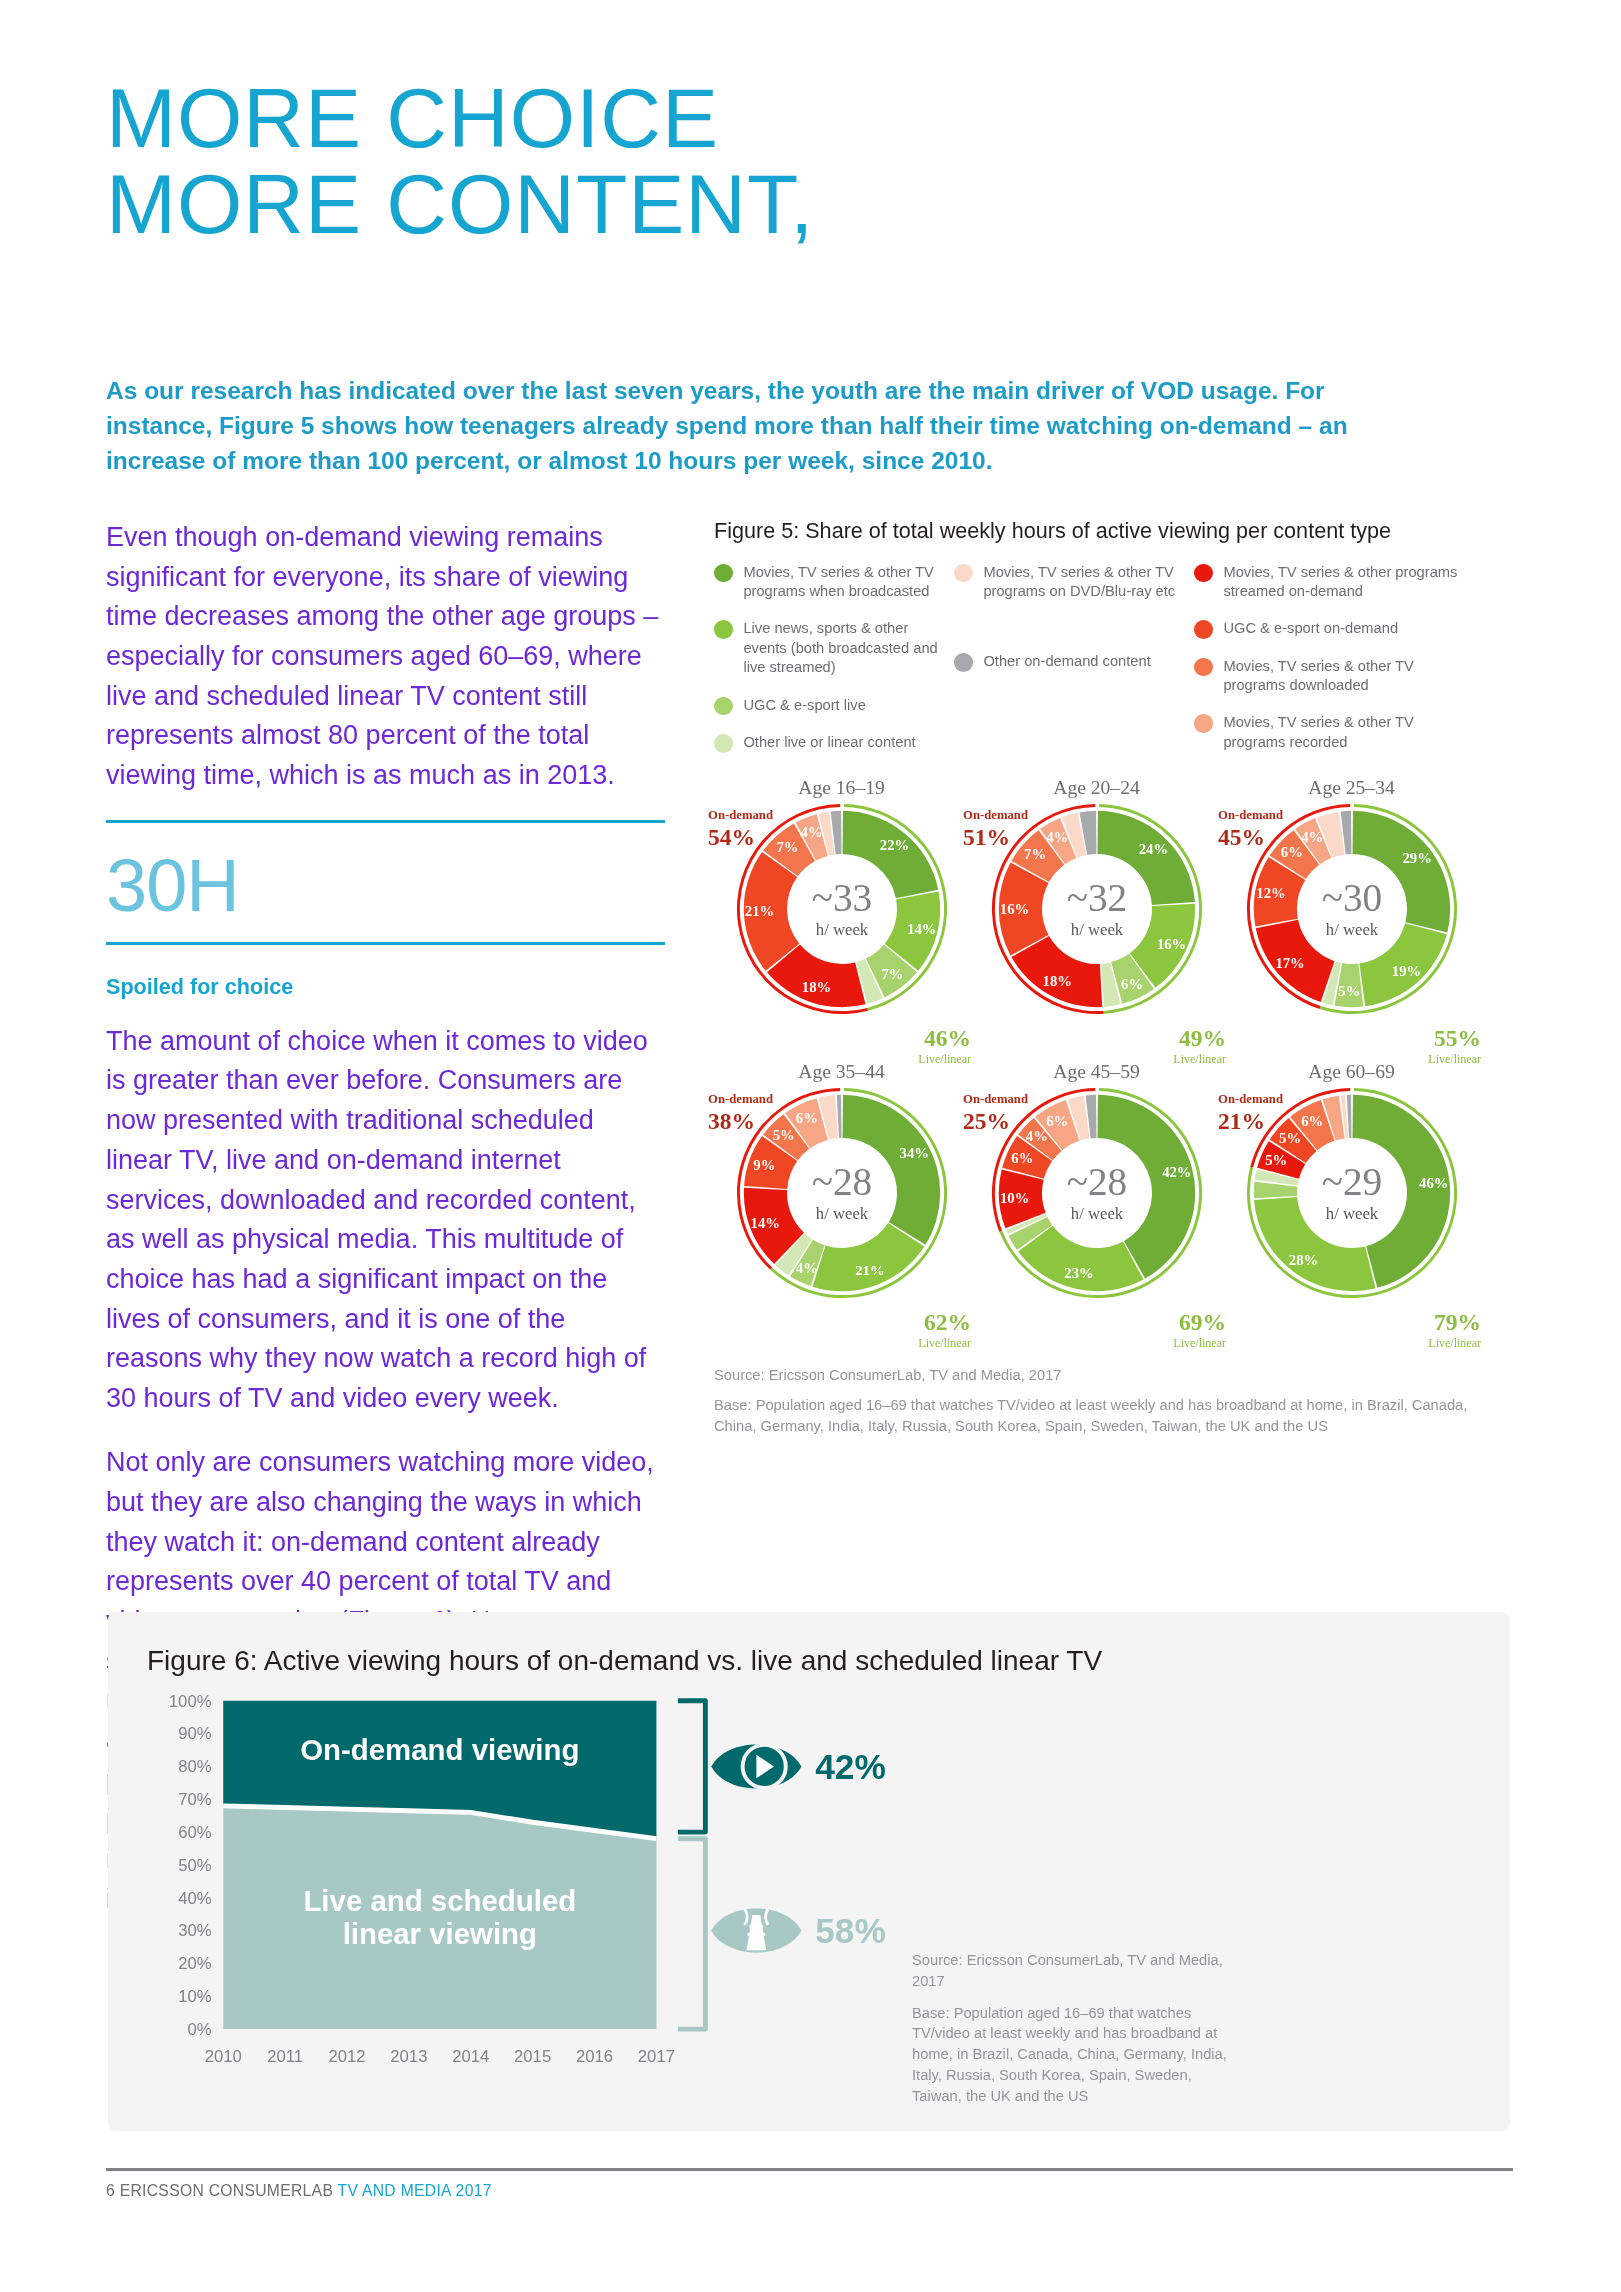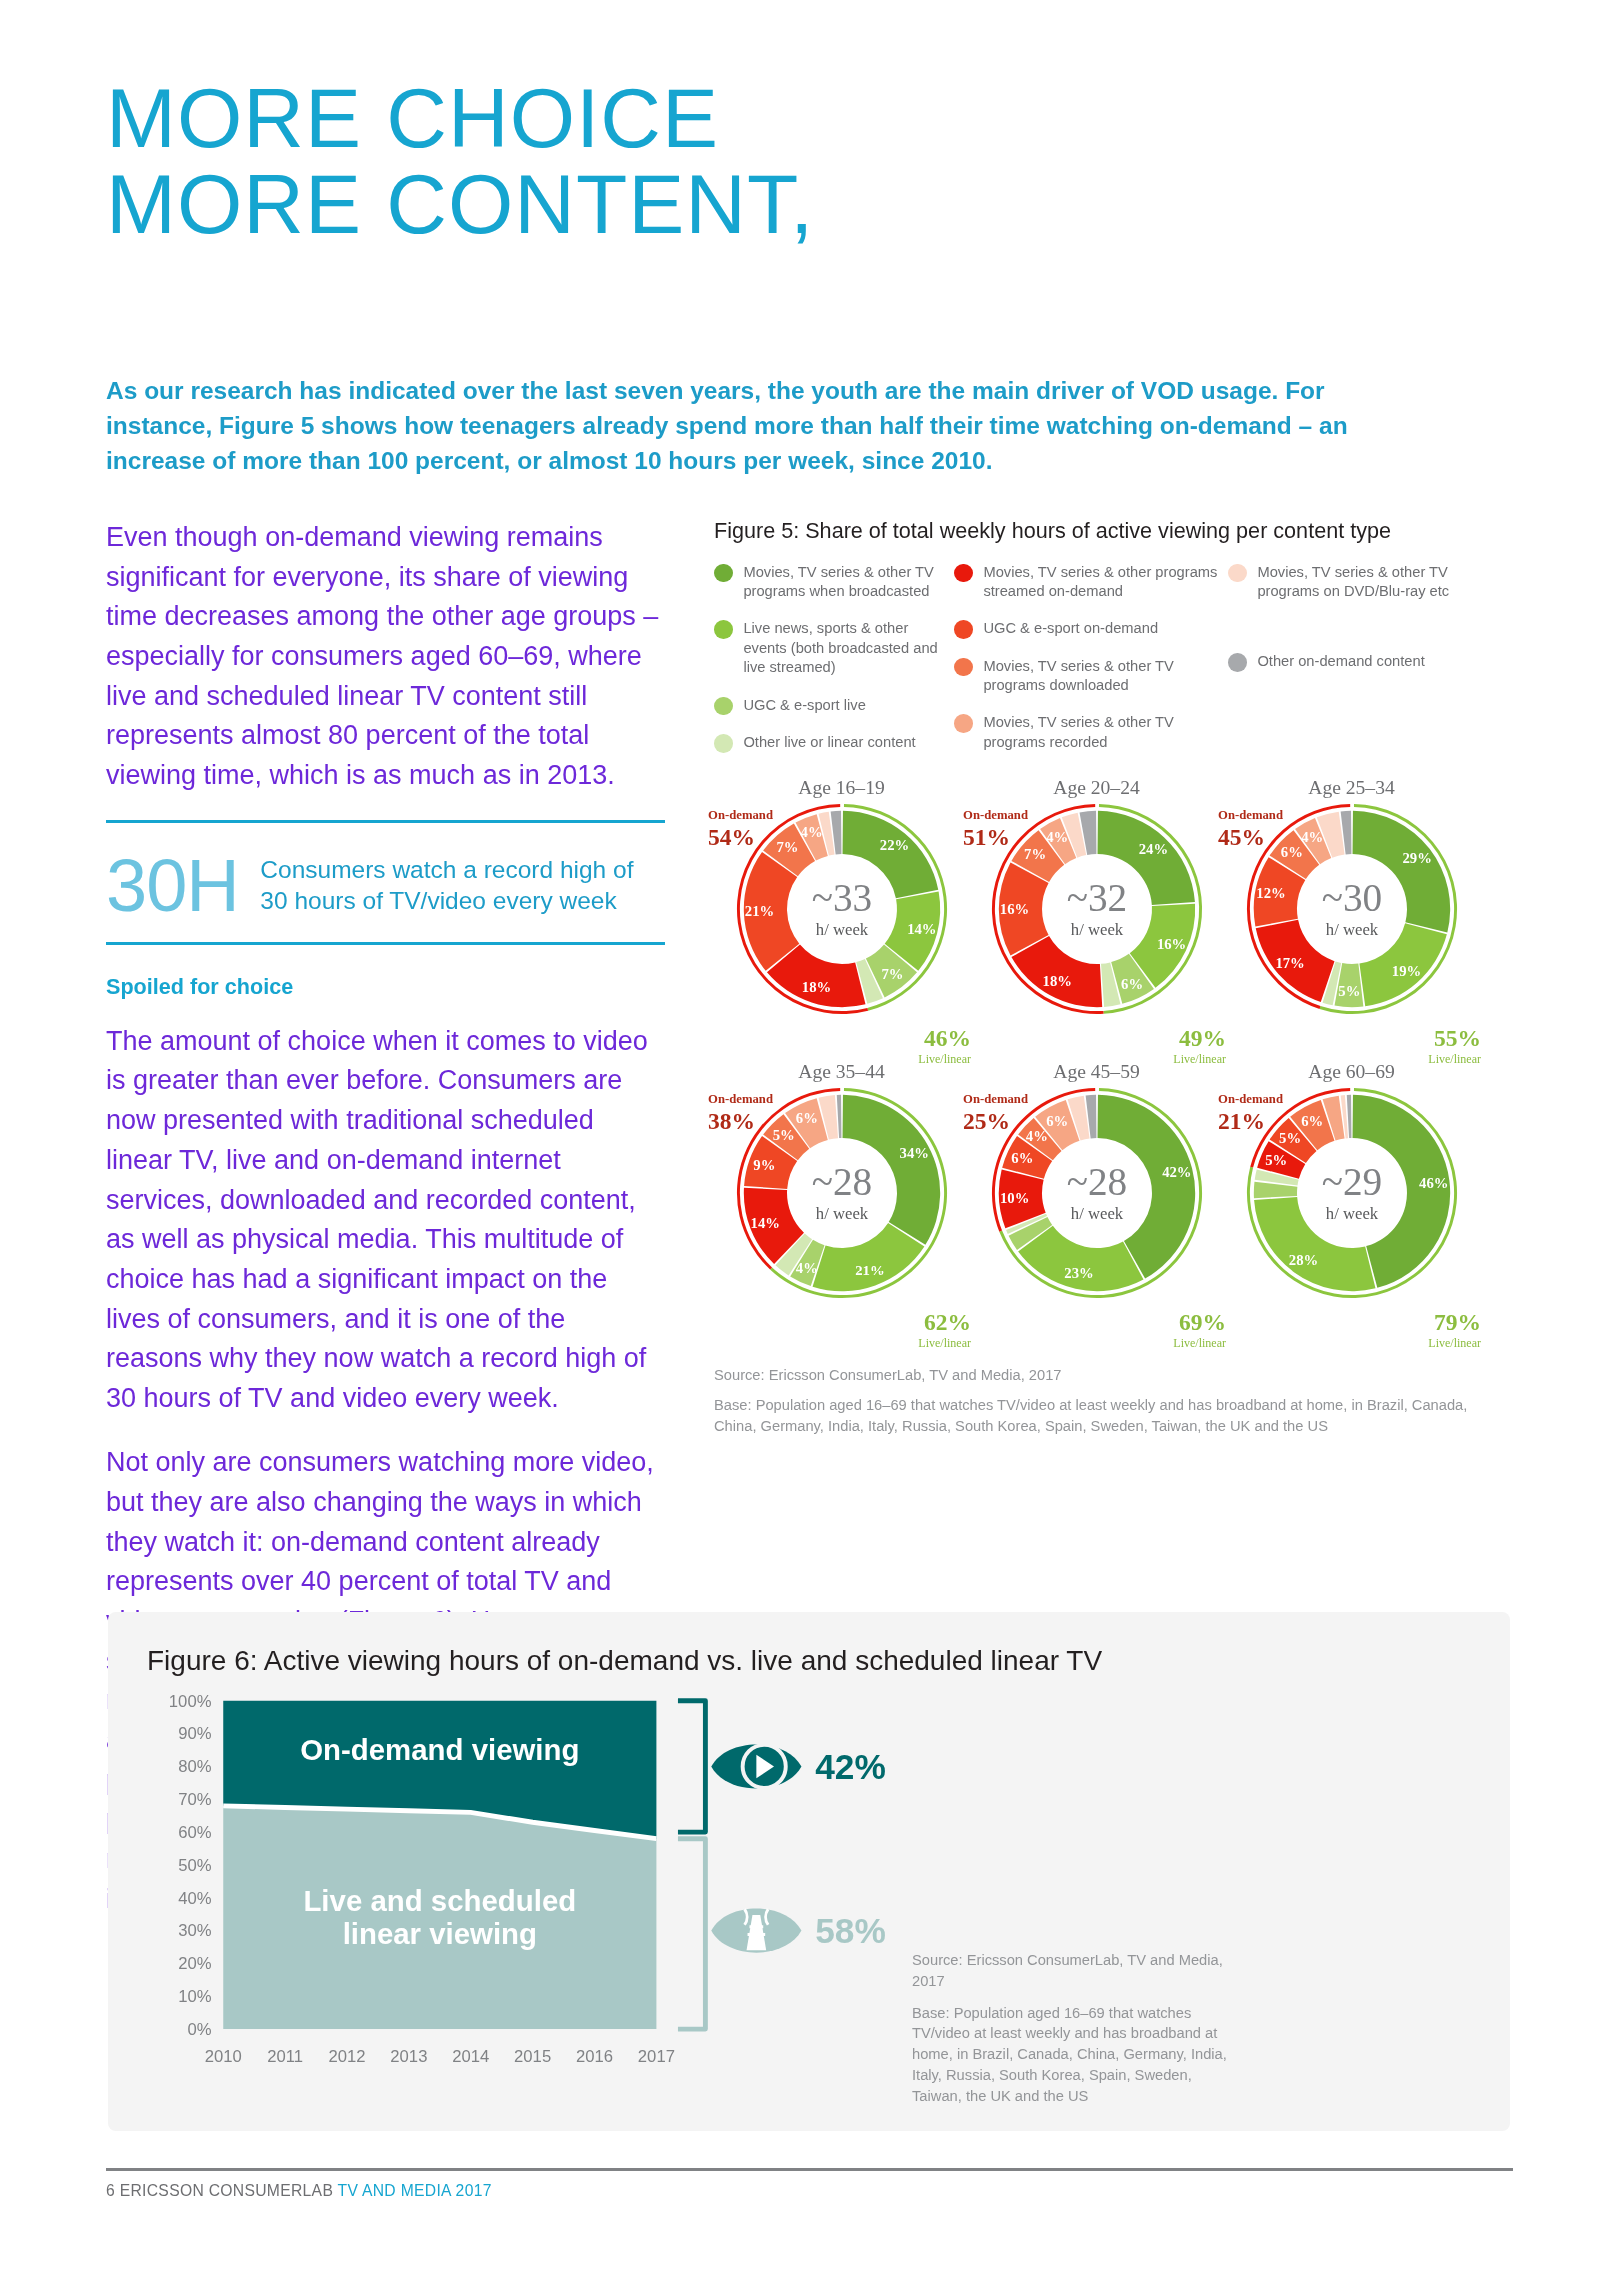--- a/index.html
+++ b/index.html
@@ -93,21 +93,20 @@
     <div>MORE CONTENT,</div>
   </div>
 
   <div class="intro">As our research has indicated over the last seven years, the youth are the main driver of VOD usage. For instance, Figure 5 shows how teenagers already spend more than half their time watching on-demand – an increase of more than 100 percent, or almost 10 hours per week, since 2010.</div>
 
   <div class="leftcol">
     <p class="body-p">Even though on-demand viewing remains significant for everyone, its share of viewing time decreases among the other age groups – especially for consumers aged 60–69, where live and scheduled linear TV content still represents almost 80 percent of the total viewing time, which is as much as in 2013.</p>
     <div class="rule"></div>
     <div class="callout">
       <div class="num">30H</div>
-      <div class="txt">Consumers watch a record high of 30 hours of TV/video every week</div>
     </div>
     <div class="rule"></div>
     <div class="subhead">Spoiled for choice</div>
     <p class="body-p">The amount of choice when it comes to video is greater than ever before. Consumers are now presented with traditional scheduled linear TV, live and on-demand internet services, downloaded and recorded content, as well as physical media. This multitude of choice has had a significant impact on the lives of consumers, and it is one of the reasons why they now watch a record high of 30 hours of TV and video every week.</p>
     <p class="body-p">Not only are consumers watching more video, but they are also changing the ways in which they watch it: on-demand content already represents over 40 percent of total TV and video consumption (Figure 6). However, scheduled linear TV continues to offer the most-watched content, representing over nine and a half hours of TV series, movie and program viewing every week. Furthermore, 34 percent of all scheduled linear TV viewing is now spent watching live content, a 10 percent increase since 2015.</p>
   </div>
 
   <div class="fig5">
     <div class="fig-title">Figure 5: Share of total weekly hours of active viewing per content type</div>
     <div class="legend" id="legend">
@@ -122,47 +121,47 @@
           </div>
           <div class="legitem">
             <span class="dot" style="background: rgb(168, 210, 107);"></span>
             <span class="legtext">UGC &amp; e-sport live</span>
           </div>
           <div class="legitem">
             <span class="dot" style="background: rgb(211, 232, 180);"></span>
             <span class="legtext">Other live or linear content</span>
           </div>
         </div>
+        <div class="legcol">
+          <div class="legitem">
+            <span class="dot" style="background: rgb(251, 217, 201);"></span>
+            <span class="legtext">Movies, TV series &amp; other TV programs on DVD/Blu-ray etc</span>
+          </div>
+          <div class="spacer"></div>
+          <div class="legitem">
+            <span class="dot" style="background: rgb(167, 169, 172);"></span>
+            <span class="legtext">Other on-demand content</span>
+          </div>
+        </div>
         <div class="legcol c2">
           <div class="legitem">
             <span class="dot" style="background: rgb(232, 25, 12);"></span>
             <span class="legtext">Movies, TV series &amp; other programs streamed on-demand</span>
           </div>
           <div class="legitem">
             <span class="dot" style="background: rgb(239, 71, 36);"></span>
             <span class="legtext">UGC &amp; e-sport on-demand</span>
           </div>
           <div class="legitem">
             <span class="dot" style="background: rgb(242, 117, 75);"></span>
             <span class="legtext">Movies, TV series &amp; other TV programs downloaded</span>
           </div>
           <div class="legitem">
             <span class="dot" style="background: rgb(246, 166, 132);"></span>
             <span class="legtext">Movies, TV series &amp; other TV programs recorded</span>
-          </div>
-        </div>
-        <div class="legcol">
-          <div class="legitem">
-            <span class="dot" style="background: rgb(251, 217, 201);"></span>
-            <span class="legtext">Movies, TV series &amp; other TV programs on DVD/Blu-ray etc</span>
-          </div>
-          <div class="spacer"></div>
-          <div class="legitem">
-            <span class="dot" style="background: rgb(167, 169, 172);"></span>
-            <span class="legtext">Other on-demand content</span>
           </div>
         </div>
       </div>
     <div class="donut-grid" id="donut-grid">
         <div class="donut-row">
           <div class="donut-cell">
             <div class="donut-age">Age 16–19</div>
             <div class="od-lab"><span>On-demand</span><span class="big">54%</span></div>
             <div class="ll-lab"><span class="big">46%</span><span class="sm">Live/linear</span></div>
             <svg width="216" height="216" class="donut-svg" viewBox="0 0 220 220">

